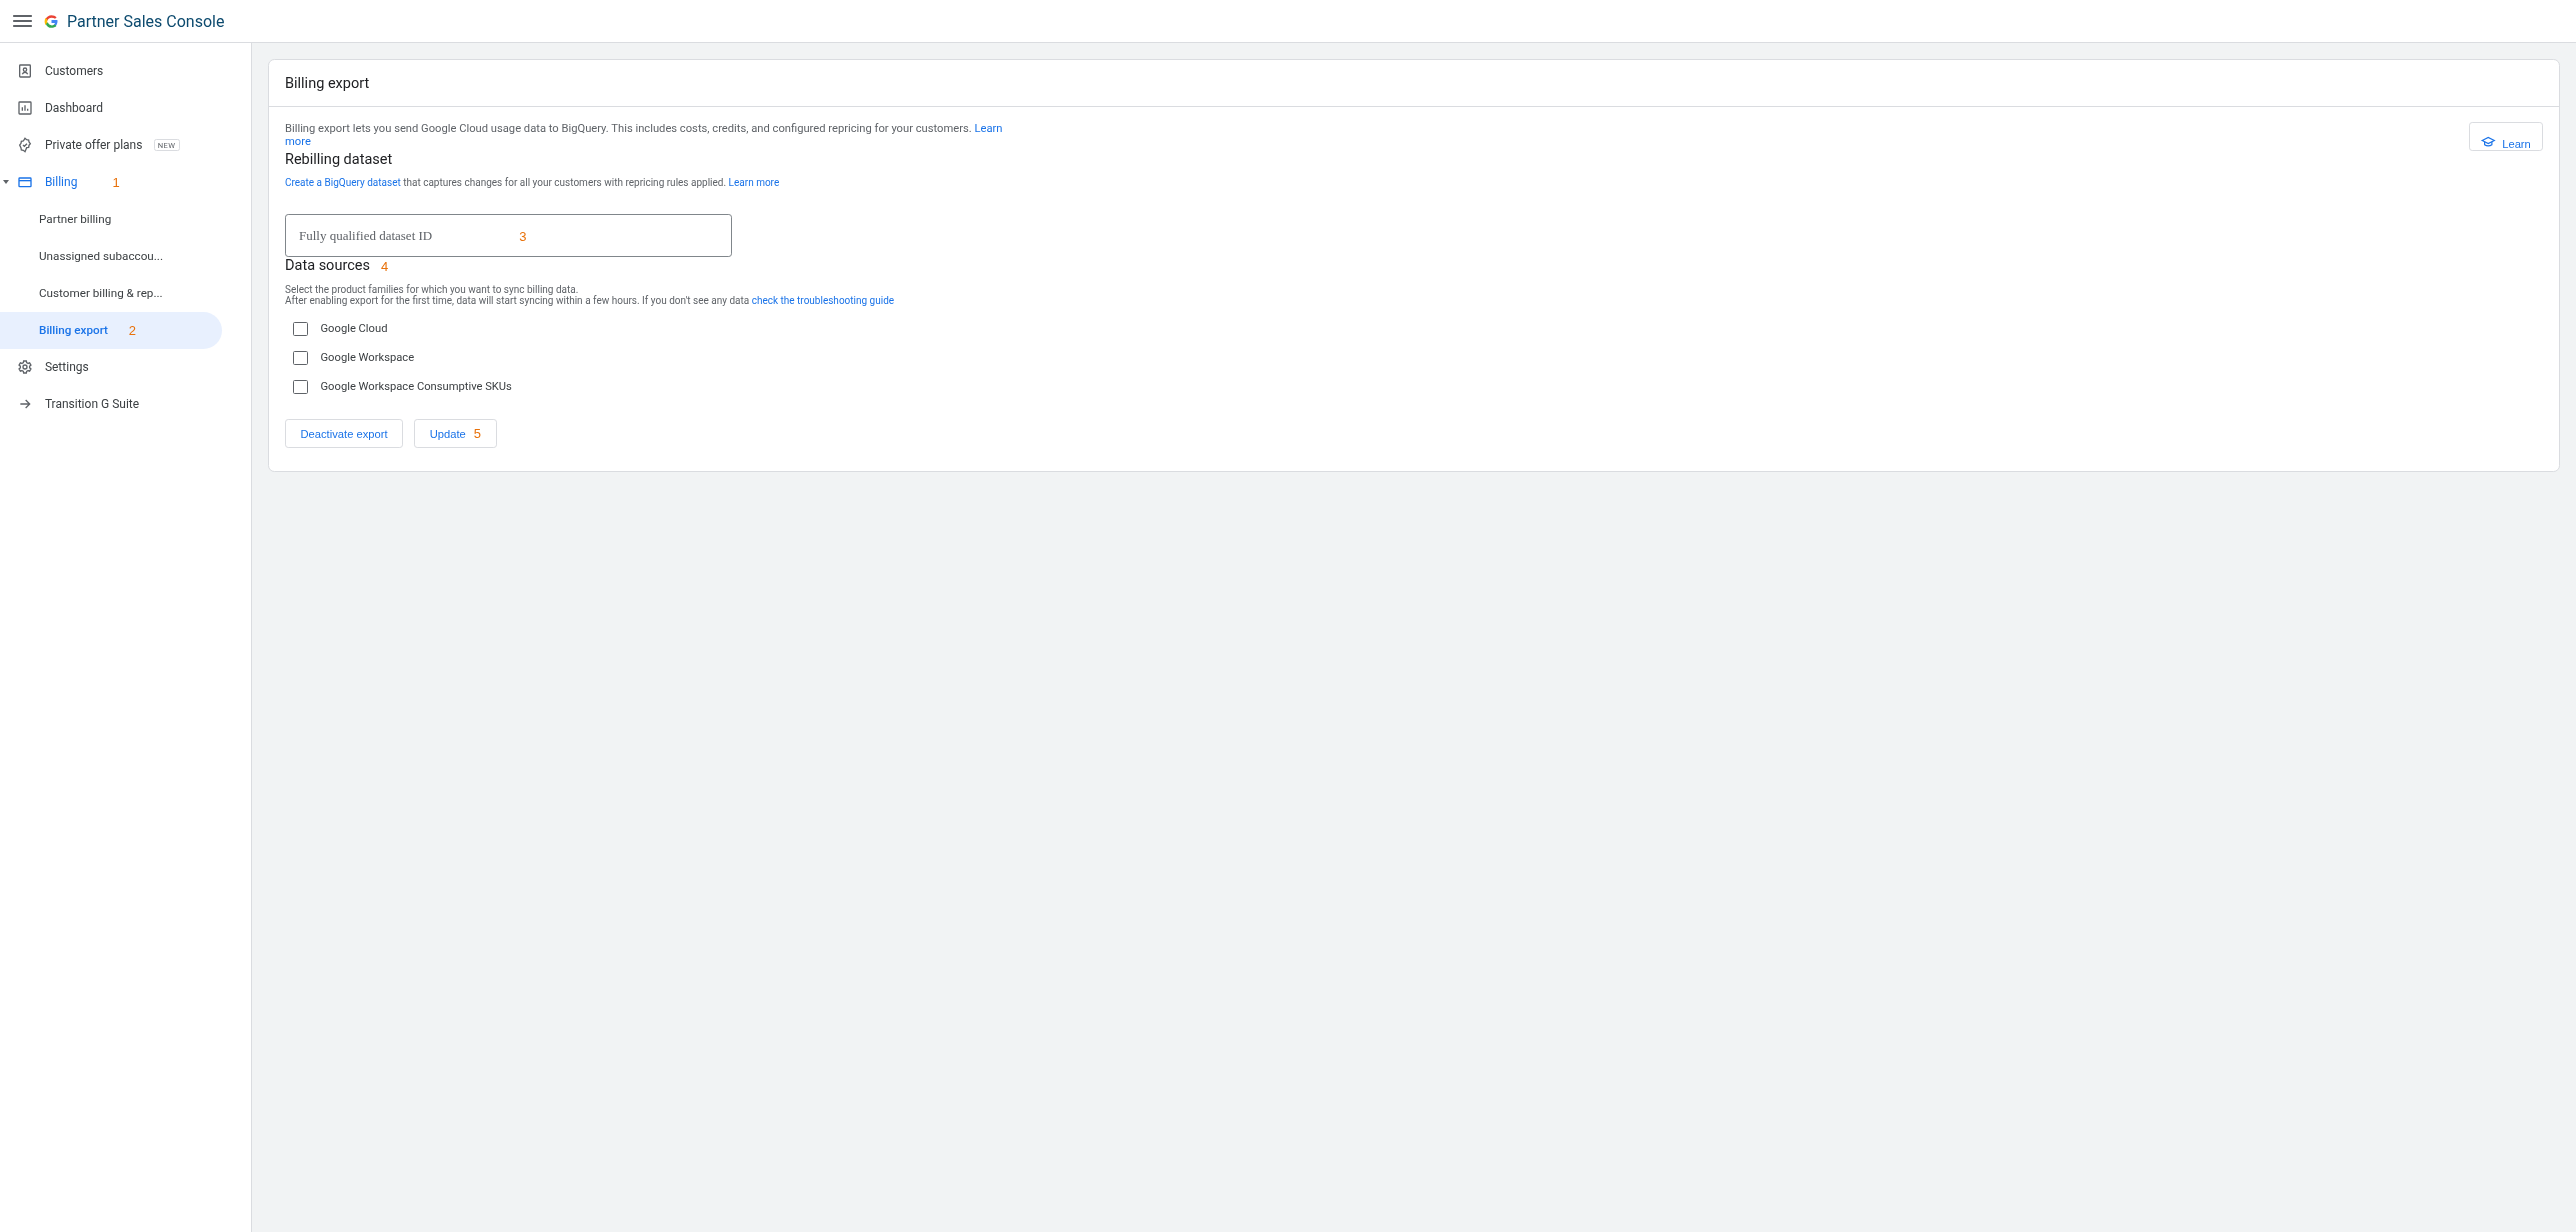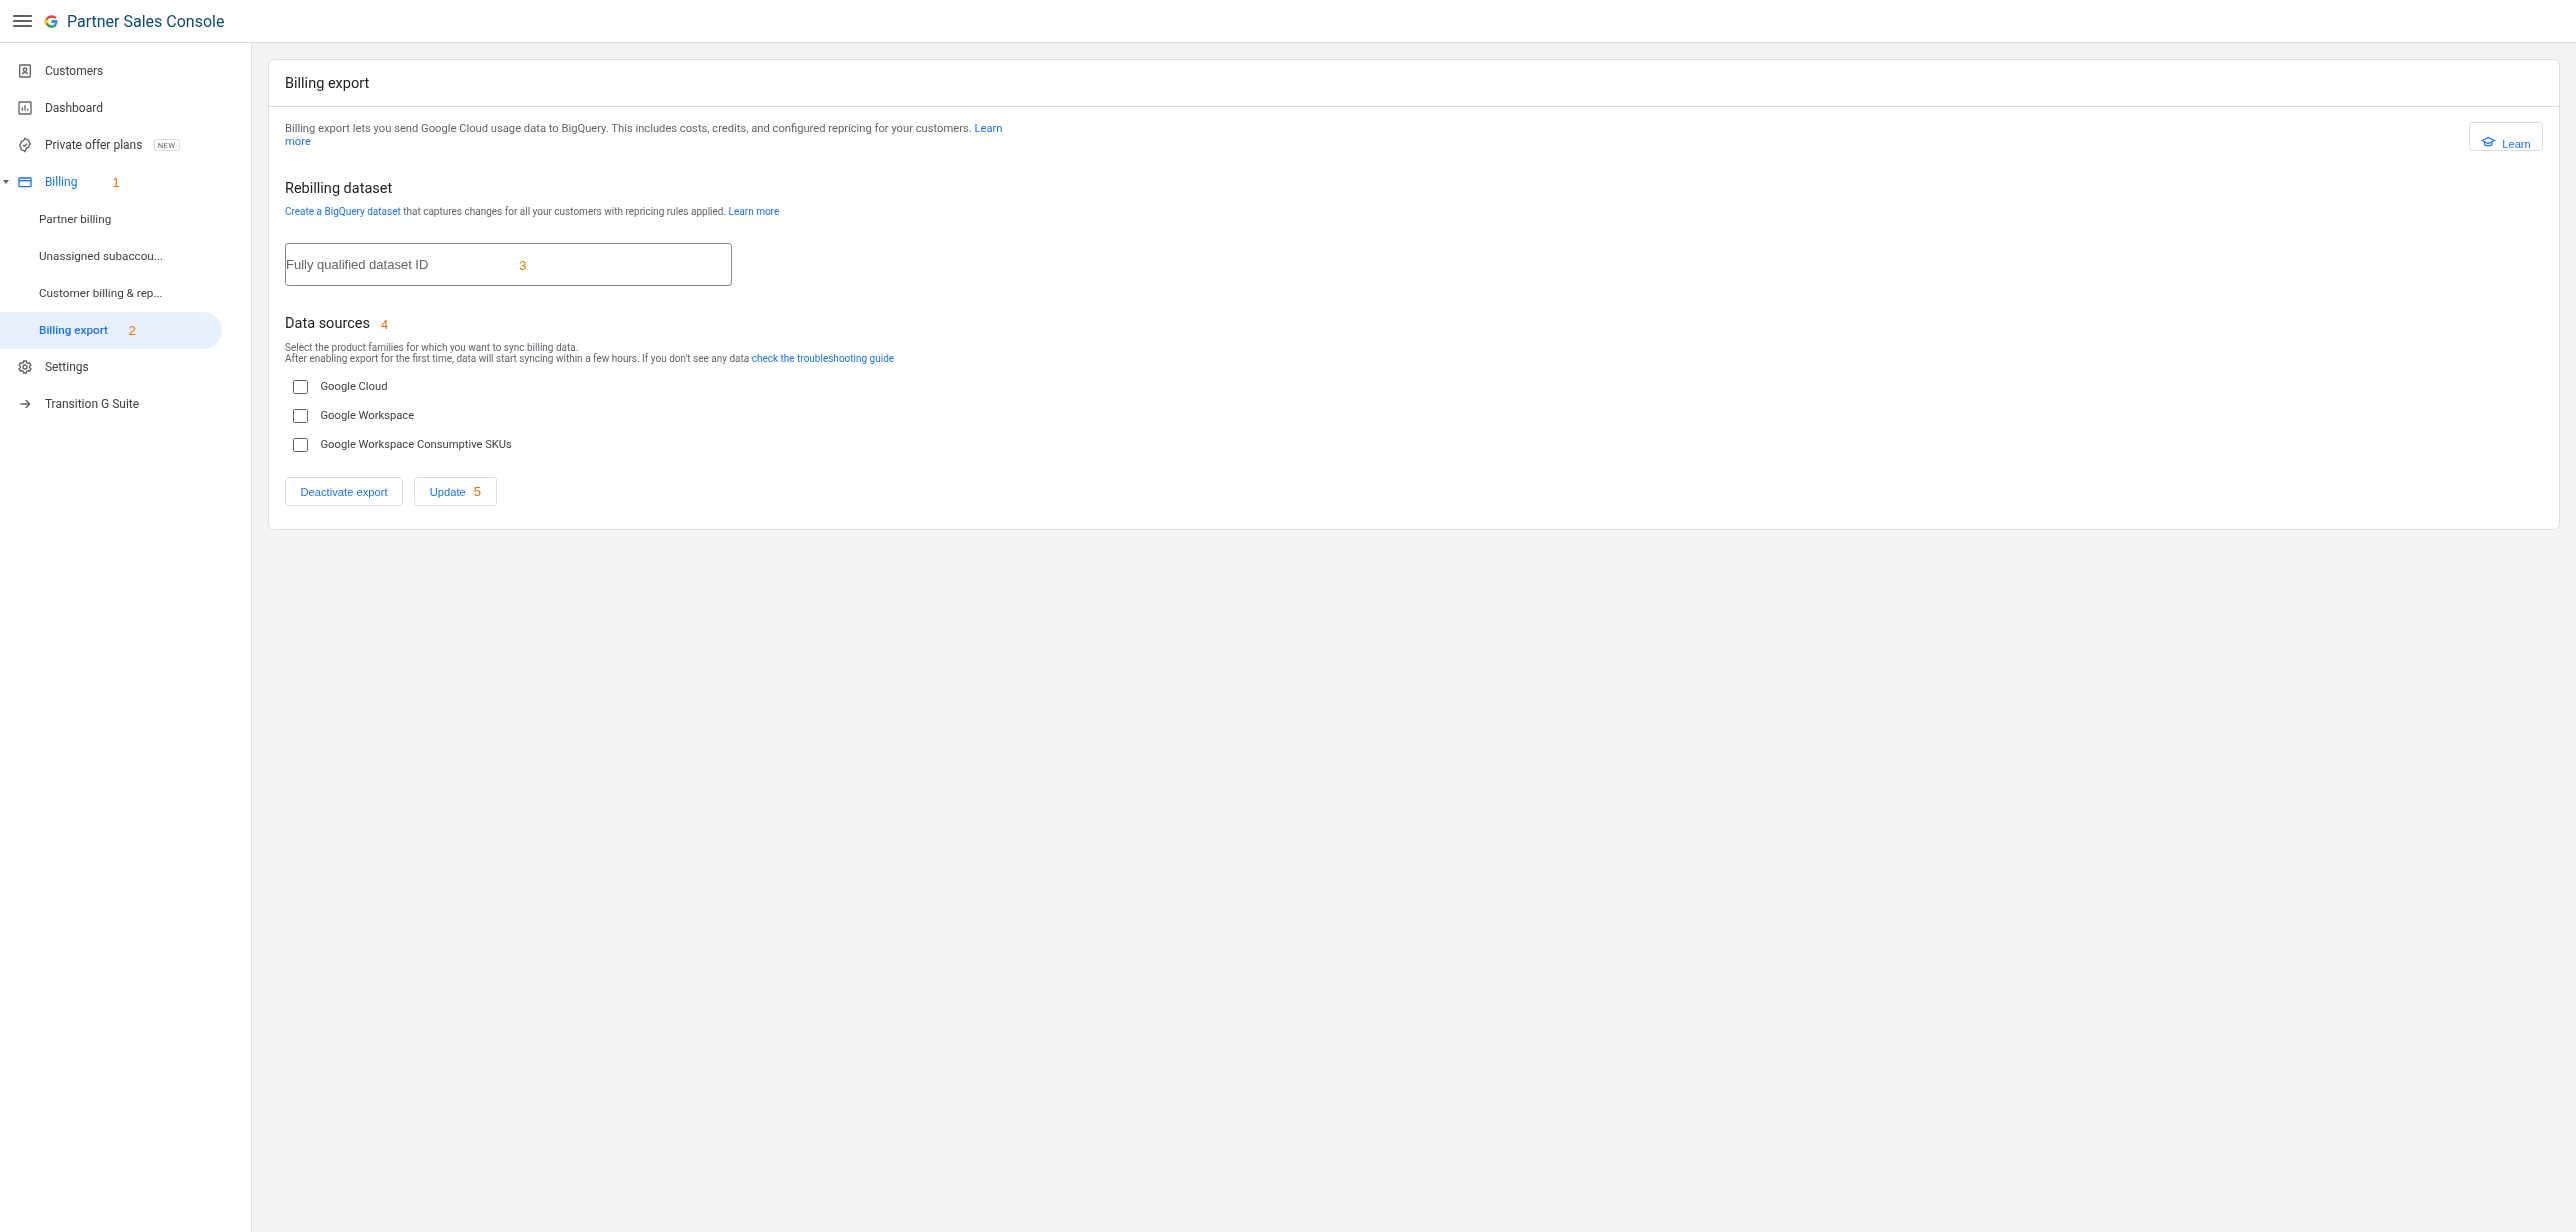--- a/index.html
+++ b/index.html
@@ -115,39 +115,39 @@
     padding: 0 11.2px;
     display: flex; align-items: flex-end; gap: 6.4px;
     color: #1a73e8;
     font-size: 11.2px; font-weight: 500;
     background: #fff; cursor: pointer;
     flex-shrink: 0;
   }
   .section-h {
     font-size: 14.5px;
     color: #202124;
-    margin-top: 29px;
     margin-bottom: 9.6px;
     display: flex; align-items: flex-end; gap: 11.2px;
   }
   .section-sub { font-size: 10px; color: #5f6368; }
   .input-field {
     margin-top: 26px;
     width: 447px;
     position: relative;
   }
   .input-field input {
     width: 100%; height: 43px;
     border: 0.8px solid #80868b;
     border-radius: 3.2px;
-    padding: 0 0;
+    padding: 0 13px;
     font-size: 13px;
     color: #202124;
     background: #fff;
     outline: none;
+    font-family: Liberation Serif, serif;
   }
   .input-field input::placeholder { color: #5f6368; }
   .input-anno { position: absolute; right: 46%; top: 50%; transform: translateY(-50%); }
   .checks { margin-top: 16px; display: flex; flex-direction: column; gap: 14.5px; padding-left: 8px;}
   .check-row { display: flex; align-items: center; gap: 13px; font-size: 11.2px; color:#3c4043; cursor:pointer;}
   .checkbox {
     width: 14.5px; height: 14.5px;
     border: 1.6px solid #5f6368;
     border-radius: 1.6px;
     flex-shrink: 0;

